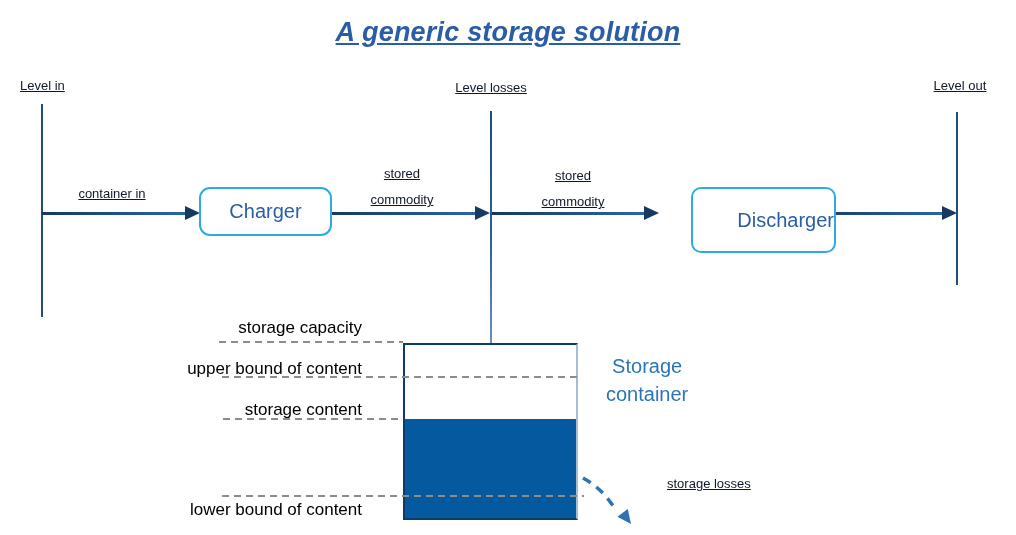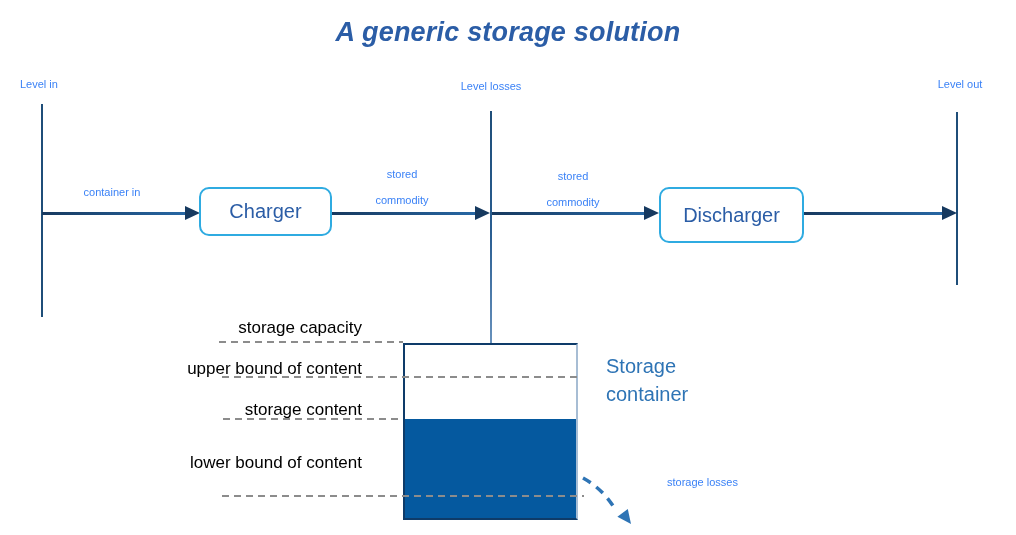--- a/index.html
+++ b/index.html
@@ -2,23 +2,23 @@
 <html><head>
 <meta charset="utf-8">
 <style>
   html,body{margin:0;padding:0;background:#fff;}
   .canvas{
     position:relative;width:1016px;height:535px;background:#ffffff;overflow:hidden;
     font-family:"Liberation Sans","DejaVu Sans",sans-serif;color:#000;
   }
   .title{
     position:absolute;left:0;right:0;top:17px;text-align:center;
-    font-size:27px;font-weight:bold;font-style:italic;color:#2B5DA6;letter-spacing:0.2px;
+    font-size:27px;font-weight:bold;font-style:italic;color:#2B5DA6;letter-spacing:0.2px;text-decoration:underline;
   }
-  .lbl{position:absolute;font-size:11px;color:#3b82f6;white-space:nowrap;}
+  .lbl{position:absolute;font-size:13px;color:#0f172a;white-space:nowrap;text-decoration:underline;}
   .ctr{transform:translateX(-50%);text-align:center;}
   .two{white-space:pre-line;line-height:26px;}
   .vline{position:absolute;width:2px;background:#1F4E79;}
   .vgrad{background:linear-gradient(180deg,#1F4E79 0%,#2A5E92 40%,#93B5DA 100%);}
   .hline{position:absolute;top:212px;height:3px;background:linear-gradient(90deg,#17395F 0%,#2767A4 100%);}
   .ahead{
     position:absolute;top:206px;width:0;height:0;
     border-left:15px solid #16395F;border-top:7.5px solid transparent;border-bottom:7.5px solid transparent;
   }
   .node{
@@ -32,21 +32,21 @@
     background:#fff;border:2px solid #0E3B69;border-right-color:#A7BDD4;
   }
   .container-fill{position:absolute;left:0;right:0;bottom:0;height:99px;background:#05599F;}
   .dash{
     position:absolute;height:2px;z-index:5;
     background:repeating-linear-gradient(90deg,#8C8C8C 0 7px,transparent 7px 12px);
   }
   .side-lbl{position:absolute;left:40px;width:322px;text-align:right;font-size:17px;color:#000;white-space:nowrap;}
   .container-lbl{
     position:absolute;left:606px;top:352px;font-size:20px;line-height:28px;
-    color:#2E74B5;white-space:pre-line;
+    color:#2E74B5;white-space:pre-line;text-align:center;
   }
   .losses-svg{position:absolute;left:565px;top:465px;}
 </style>
 </head>
 <body>
 
 <div class="canvas">
 
   <div class="title">A generic storage solution</div>
 
@@ -69,40 +69,40 @@
 
   <div class="hline" style="left:804px;width:138px;"></div>
   <div class="ahead" style="left:942px;"></div>
 
   <div class="lbl ctr" style="left:112px;top:186px;">container in</div>
   <div class="lbl ctr two" style="left:402px;top:161px;">stored
 commodity</div>
   <div class="lbl ctr two" style="left:573px;top:163px;">stored
 commodity</div>
 
-  <div class="node" style="left:199px;top:187px;width:133px;height:49px;">
+  <div class="node" style="left:199px;top:187px;width:133px;height:49px;border-radius:11px;">
     <span>Charger</span>
   </div>
-  <div class="node" style="left:659px;top:187px;width:145px;height:56px;">
+  <div class="node" style="left:691px;top:187px;width:145px;height:66px;justify-content:flex-end;">
     <span>Discharger</span>
   </div>
 
   <div class="container-box">
     <div class="container-fill"></div>
   </div>
 
   <div class="dash" style="left:219px;top:341px;width:184px;"></div>
   <div class="dash" style="left:222px;top:376px;width:356px;"></div>
   <div class="dash" style="left:223px;top:418px;width:180px;"></div>
   <div class="dash" style="left:222px;top:495px;width:362px;"></div>
 
   <div class="side-lbl" style="top:318px;">storage capacity</div>
   <div class="side-lbl" style="top:359px;">upper bound of content</div>
   <div class="side-lbl" style="top:400px;">storage content</div>
-  <div class="side-lbl" style="top:453px;">lower bound of content</div>
+  <div class="side-lbl" style="top:500px;">lower bound of content</div>
 
   <div class="container-lbl">Storage
 container</div>
 
   <div class="lbl" style="left:623px;top:476px;margin-left:44px;">storage losses</div>
   <svg class="losses-svg" width="90" height="70" viewBox="0 0 90 70">
     <path d="M 18 13 Q 38 24 50 44" fill="none" stroke="#2E74B5" stroke-width="3.5" stroke-dasharray="9 7"></path>
     <polygon points="66,59 52.4,51.7 62.8,43.9" fill="#2E74B5"></polygon>
   </svg>
 

